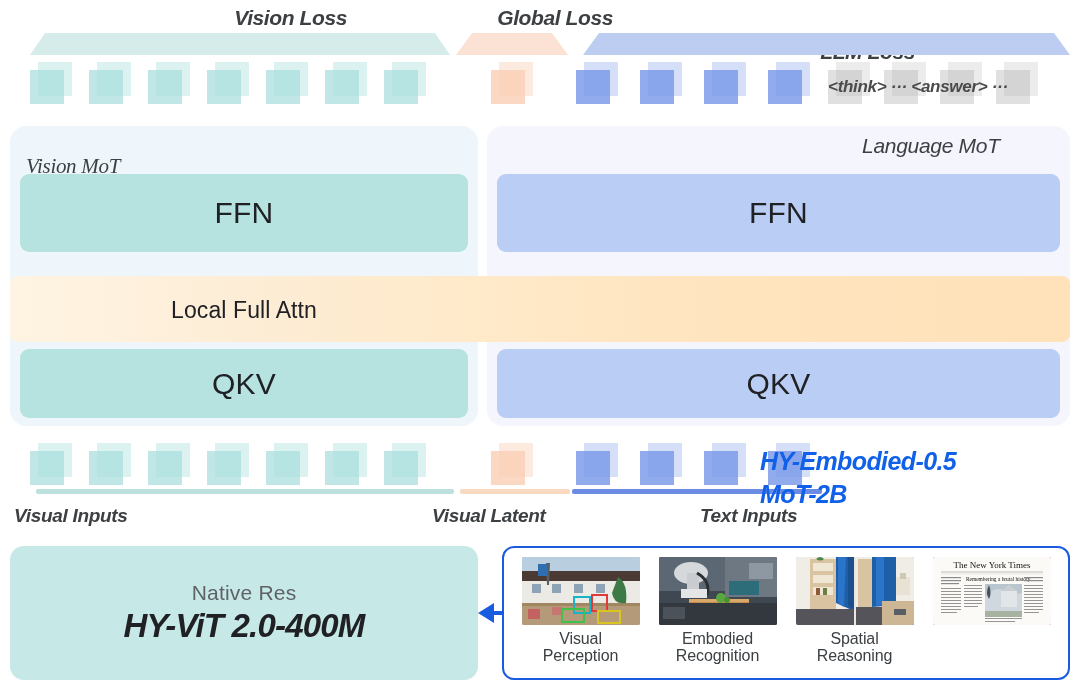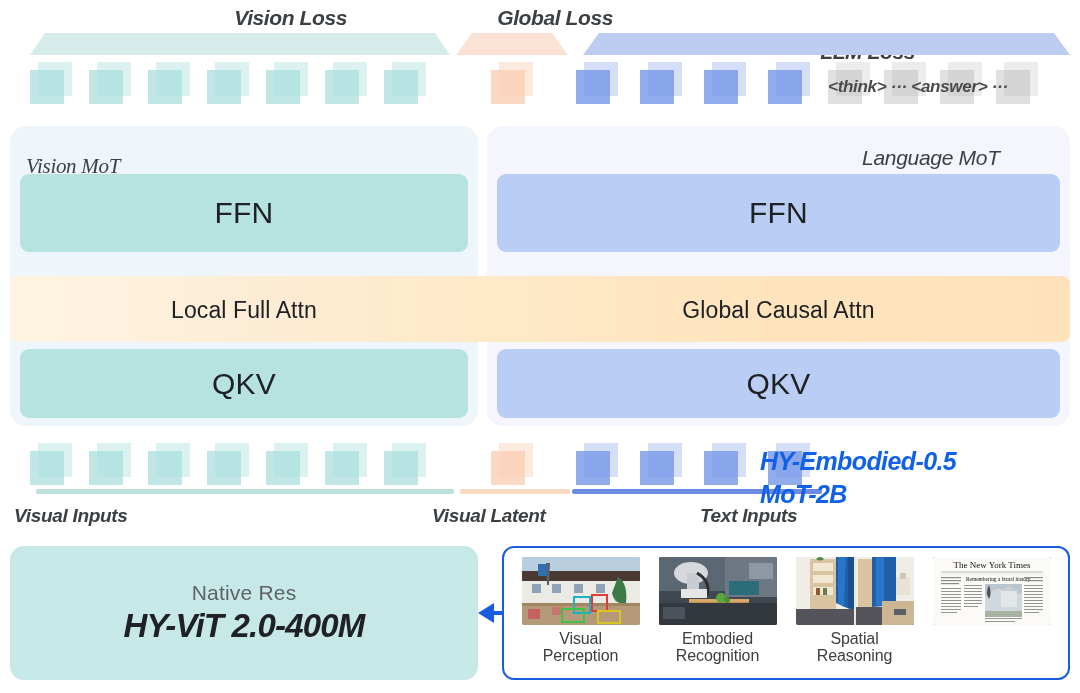--- a/index.html
+++ b/index.html
@@ -282,28 +282,27 @@
         <span class="back"></span>
         <span class="front"></span>
       </div>
     <div class="token-text" style="left:828px; top:77px;">&lt;think&gt; ··· &lt;answer&gt; ···</div>
   </div>
 
   <div class="panel vision" style="left:10px; top:126px; width:468px; height:300px;"></div>
   <div class="panel language" style="left:487px; top:126px; width:583px; height:300px;"></div>
 
   <div class="panel-label" style="left:26px; top:154px;font-family:Liberation Serif, serif;">Vision MoT</div>
-  <div class="panel-label" style="left:862px; top:146px;">Language MoT</div>
+  <div class="panel-label" style="left:862px; top:134px;">Language MoT</div>
 
   <div class="block teal" style="left:20px; top:174px; width:448px; height:78px;">FFN</div>
   <div class="block blue" style="left:497px; top:174px; width:563px; height:78px;">FFN</div>
 
   <div class="attn-band" style="left:10px; top:276px; width:1060px; height:66px;"></div>
   <div class="attn-label" style="left:20px; top:297px; width:448px;">Local Full Attn</div>
-  <div class="attn-label" style="left:497px; top:297px; width:563px;">Global Causal Attn</div>
 
   <div class="block teal" style="left:20px; top:349px; width:448px; height:69px;">QKV</div>
   <div class="block blue" style="left:497px; top:349px; width:563px; height:69px;">QKV</div>
 
   <div class="abs" style="left:0; top:430px; width:1080px; height:70px;">
     <div class="tok teal" style="left:30px;  top:13px;">
         <span class="back"></span>
         <span class="front"></span>
       </div>
     <div class="tok teal" style="left:89px;  top:13px;">

